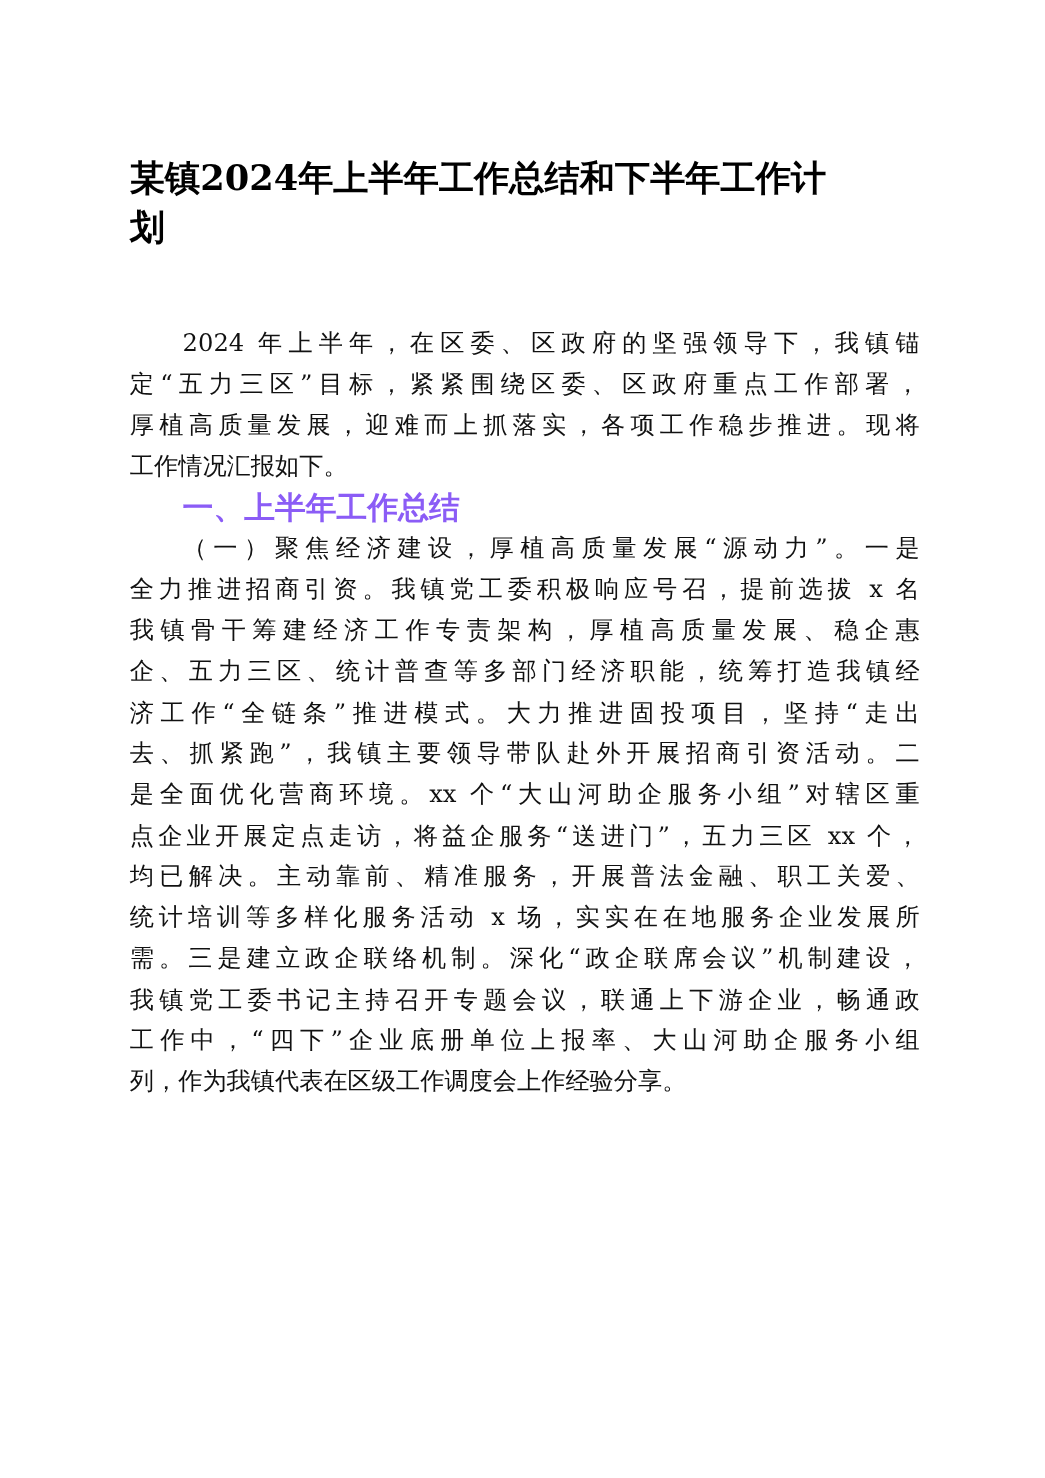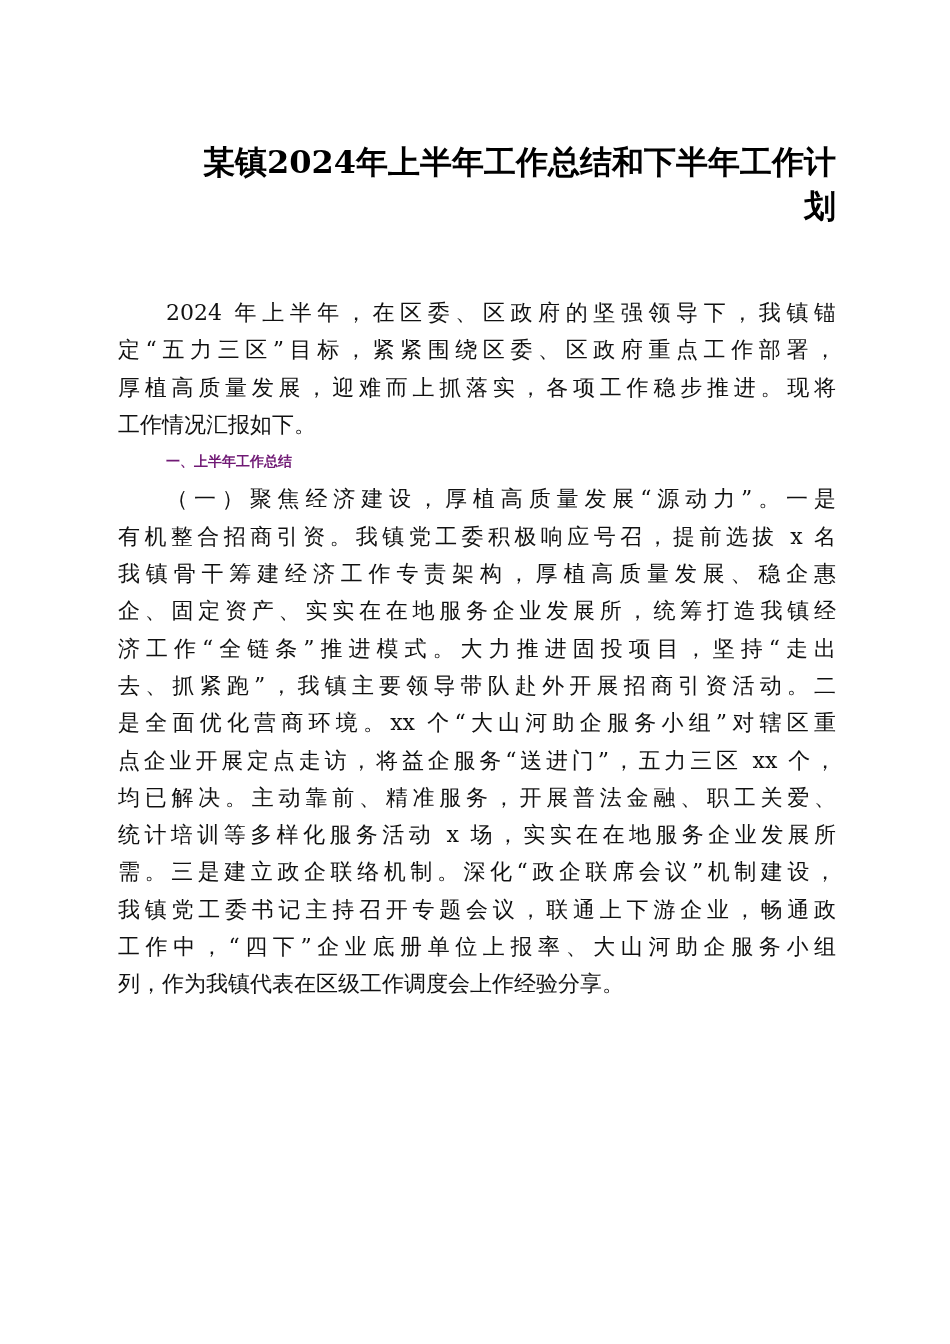--- a/index.html
+++ b/index.html
@@ -18,21 +18,21 @@
       position: absolute;
       left: 118px;
       top: 0;
       width: 718px;
     }
     .title {
       position: absolute;
       left: 0;
       top: 140px;
       width: 718px;
-      text-align: right;
+      text-align: left;
       font-family: "DejaVu Serif", "Liberation Serif", serif;
       font-weight: bold;
       font-size: 32px;
       line-height: 44px;
       letter-spacing: 0px;
       color: #000;
     }
     .title .tline {
       display: block;
       white-space: nowrap;
@@ -59,23 +59,23 @@
     }
     .line.indent {
       padding-left: 48px;
     }
     .heading {
       display: block;
       white-space: nowrap;
       padding-left: 48px;
       font-family: "DejaVu Sans", "Liberation Sans", sans-serif;
       font-weight: bold;
-      font-size: 14px;
+      font-size: 28px;
       height: 37.3px;
-      color: #701a75;
+      color: #8b5cf6;
     }
   </style>
 </head>
 <body>
 
 <div class="page">
   <h1 class="title" style="margin:0;">
     <span class="tline">某镇2024年上半年工作总结和下半年工作计</span>
     <span class="tline">划</span>
   </h1>
@@ -85,23 +85,23 @@
       <span class="line indent">2024 年上半年，在区委、区政府的坚强领导下，我镇锚</span>
       <span class="line">定“五力三区”目标，紧紧围绕区委、区政府重点工作部署，</span>
       <span class="line">厚植高质量发展，迎难而上抓落实，各项工作稳步推进。现将</span>
       <span class="line last">工作情况汇报如下。</span>
     </div>
 
     <div class="heading">一、上半年工作总结</div>
 
     <div>
       <span class="line indent">（一）聚焦经济建设，厚植高质量发展“源动力”。一是</span>
-      <span class="line">有机整合招商引资。我镇党工委积极响应号召，提前选拔 x 名</span>
+      <span class="line">全力推进招商引资。我镇党工委积极响应号召，提前选拔 x 名</span>
       <span class="line">我镇骨干筹建经济工作专责架构，厚植高质量发展、稳企惠</span>
-      <span class="line">企、固定资产、实实在在地服务企业发展所，统筹打造我镇经</span>
+      <span class="line">企、五力三区、统计普查等多部门经济职能，统筹打造我镇经</span>
       <span class="line">济工作“全链条”推进模式。大力推进固投项目，坚持“走出</span>
       <span class="line">去、抓紧跑”，我镇主要领导带队赴外开展招商引资活动。二</span>
       <span class="line">是全面优化营商环境。xx 个“大山河助企服务小组”对辖区重</span>
       <span class="line">点企业开展定点走访，将益企服务“送进门”，五力三区 xx 个，</span>
       <span class="line">均已解决。主动靠前、精准服务，开展普法金融、职工关爱、</span>
       <span class="line">统计培训等多样化服务活动 x 场，实实在在地服务企业发展所</span>
       <span class="line">需。三是建立政企联络机制。深化“政企联席会议”机制建设，</span>
       <span class="line">我镇党工委书记主持召开专题会议，联通上下游企业，畅通政</span>
       <span class="line">工作中，“四下”企业底册单位上报率、大山河助企服务小组</span>
       <span class="line last">列，作为我镇代表在区级工作调度会上作经验分享。</span>

